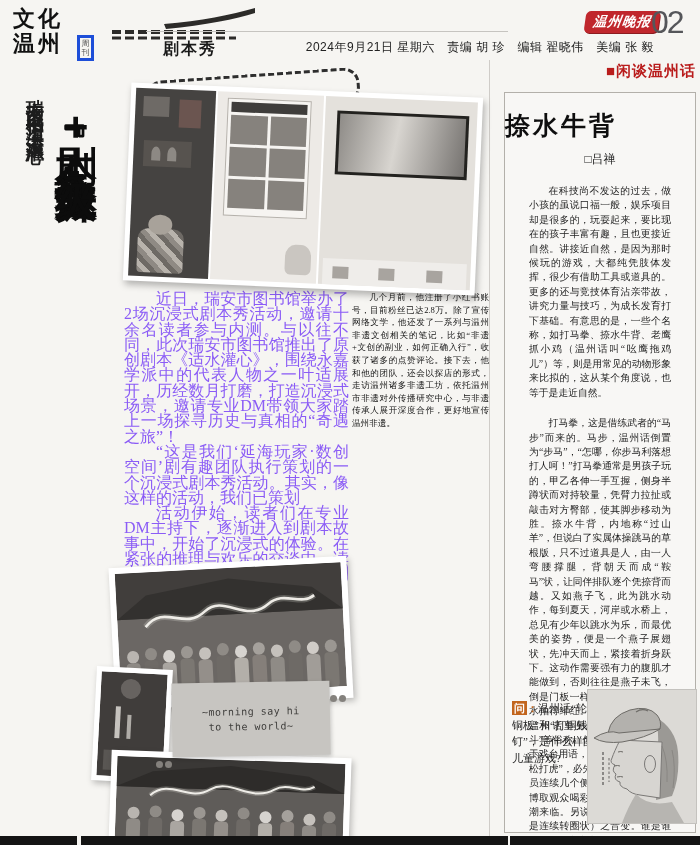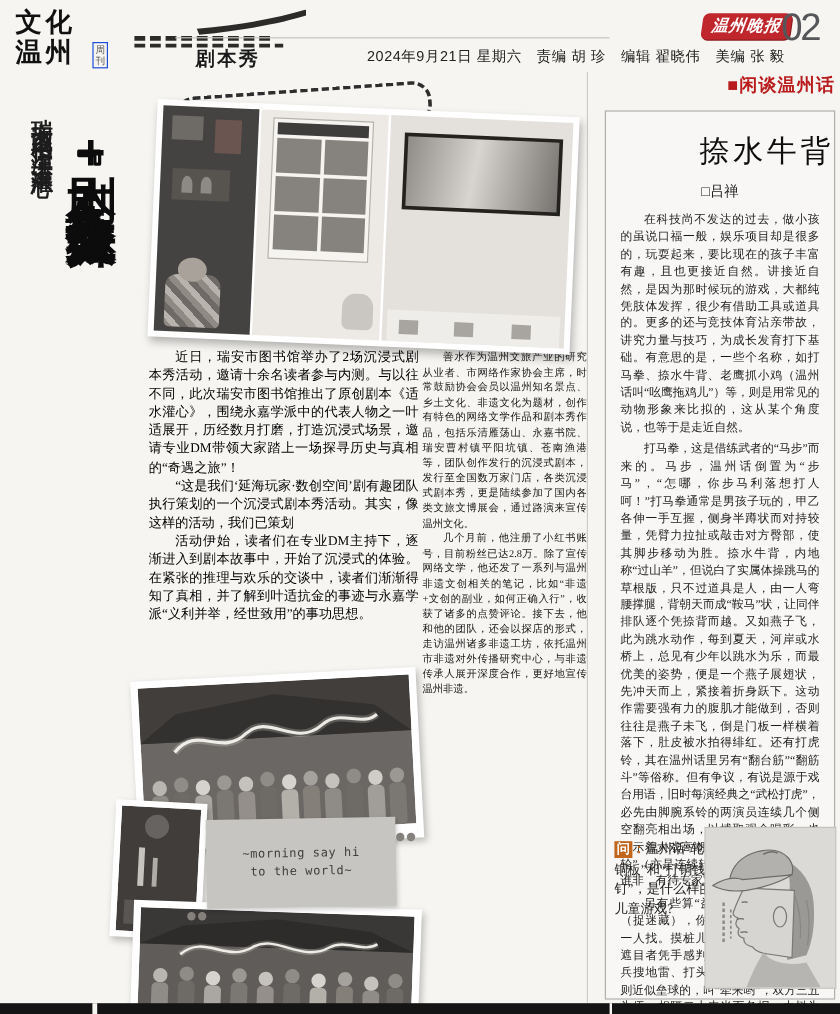--- a/index.html
+++ b/index.html
@@ -5,21 +5,21 @@
   html,body{margin:0;padding:0;}
   body{width:700px;height:845px;position:relative;overflow:hidden;
        background:#f6f5f2;color:#1a1a1a;
        font-family:"Liberation Sans",sans-serif;}
   .abs{position:absolute;}
 
   
   .brand{left:13px;top:6px;font-size:22px;font-weight:900;line-height:25px;
          letter-spacing:3px;color:#111;}
   .brand-sub{left:77px;top:35px;width:11px;font-size:8px;line-height:9px;color:#555;
-             border:1px solid #1d4ed8;text-align:center;word-break:break-all;padding:1px 0;}
+             border:3px solid #1d4ed8;text-align:center;word-break:break-all;padding:1px 0;}
   .roof{left:106px;top:8px;width:152px;height:32px;}
   .head-rule{left:146px;top:31px;width:362px;height:1px;background:#c6c4c0;}
   .section-name{left:147px;top:39px;font-size:16px;font-weight:800;letter-spacing:2px;margin-left:16px;}
   .badge{left:585px;top:11px;width:74px;height:22px;background:#c0272d;border-radius:5px;
          transform:skewX(-8deg);display:flex;align-items:center;justify-content:center;
          color:#fff;font-size:13.5px;font-weight:700;font-style:italic;letter-spacing:1px;
          font-family:"Liberation Serif",serif;box-shadow:1px 1px 0 #8c1b20;}
   .pageno{left:651px;top:4px;font-size:32px;color:#55565a;letter-spacing:-2px;}
   .dateline{right:46px;top:39px;font-size:12px;color:#222;letter-spacing:.5px;}
 
@@ -54,21 +54,21 @@
         border-radius:40% 40% 20% 20%;}
   .pt-right{flex:1;background:#e4e1dc;position:relative;}
   .tv{position:absolute;left:12px;top:14px;width:132px;height:64px;background:#23221f;padding:3px;
       box-sizing:border-box;}
   .tv-screen{width:100%;height:100%;background:linear-gradient(100deg,#8f8c88 0%,#d8d5d0 45%,#767370 100%);}
   .pt-counter{position:absolute;left:4px;right:4px;bottom:0;height:26px;background:#efedea;}
   .pt-counter i{position:absolute;bottom:6px;width:16px;height:12px;background:#a8a49f;display:block;}
 
   
   .col1{left:124px;top:291px;width:225px;font-family:"Liberation Serif",serif;
-        font-size:11px;line-height:15.3px;text-align:justify;color:#000000;}
+        font-size:16px;line-height:15.3px;text-align:justify;color:#8b5cf6;}
   .col1 p,.col2 p{margin:0;text-indent:2em;}
   .col2{left:352px;top:291px;width:137px;font-family:"Liberation Serif",serif;
         font-size:8.6px;line-height:12.6px;text-align:justify;color:#161616;}
 
   
   .polaroid{background:#fff;box-sizing:border-box;box-shadow:2px 3px 6px rgba(0,0,0,.25);}
   .p1{left:112px;top:562px;width:238px;height:142px;padding:6px 6px 12px;transform:rotate(-3deg);}
   .p2{left:94px;top:668px;width:76px;height:114px;padding:5px;transform:rotate(3deg);}
   .p3{left:110px;top:754px;width:240px;height:96px;padding:6px;transform:rotate(2deg);z-index:2;}
   .nightphoto{width:100%;height:100%;display:block;}
@@ -81,26 +81,26 @@
   .heart-decor i{display:inline-block;width:7px;height:7px;border-radius:50%;background:#84817d;margin-right:2px;}
   .hd1{left:330px;top:688px;}
   .hd2{left:156px;top:754px;}
 
   
   .divider{left:489px;top:60px;width:1px;height:776px;background:#cfccc8;}
   .sec-label{left:496px;top:62px;width:200px;text-align:right;color:#b91c1c;
              font-weight:800;font-size:15px;letter-spacing:1px;}
   .side-box{left:504px;top:92px;width:192px;height:741px;border:1px solid #b3b0aa;
             box-sizing:border-box;background:rgba(255,255,255,.25);}
-  .side-title{text-align:right;margin-top:16px;font-size:25px;font-weight:400;
+  .side-title{text-align:left;margin-top:16px;font-size:25px;font-weight:700;
               letter-spacing:3px;font-family:"Liberation Serif",serif;color:#0e0e0e;}
   .side-author{text-align:center;margin-top:9px;font-size:12px;color:#222;}
   .side-body{margin:9px 8px 0;font-size:9.8px;line-height:14.4px;text-align:justify;
              font-family:"Liberation Serif",serif;color:#1c1c1c;}
-  .side-body p{margin:4px;text-indent:2em;}
+  .side-body p{margin:16px;text-indent:2em;}
   .qa{left:512px;top:700px;width:84px;font-family:"Liberation Serif",serif;
       font-size:11px;line-height:16.5px;color:#15151 5;}
   .q-badge{display:inline-block;background:#c2651d;color:#fff;font-weight:700;
            padding:0 2px;font-size:11px;line-height:14px;}
   .q-colon{color:#c2651d;font-weight:700;}
   .sketch{left:588px;top:690px;width:108px;height:133px;background:#dcdad6;
           box-shadow:0 0 0 1px #c4c2be;}
 
   
   .bottom-bar{left:0;top:836px;width:700px;height:9px;background:#141414;z-index:5;}
@@ -167,21 +167,20 @@
   </div>
 </div>
 
 <div class="abs col1">
   <p>近日，瑞安市图书馆举办了2场沉浸式剧本秀活动，邀请十余名读者参与内测。与以往不同，此次瑞安市图书馆推出了原创剧本《适水灌心》，围绕永嘉学派中的代表人物之一叶适展开，历经数月打磨，打造沉浸式场景，邀请专业DM带领大家踏上一场探寻历史与真相的“奇遇之旅”！</p>
   <p>“这是我们‘延海玩家·数创空间’剧有趣团队执行策划的一个沉浸式剧本秀活动。其实，像这样的活动，我们已策划</p>
   <p>活动伊始，读者们在专业DM主持下，逐渐进入到剧本故事中，开始了沉浸式的体验。在紧张的推理与欢乐的交谈中，读者们渐渐得知了真相，并了解到叶适抗金的事迹与永嘉学派“义利并举，经世致用”的事功思想。</p>
 </div>
 
 <div class="abs col2">
-  <p>善水作为温州文旅产业的研究从业者、市网络作家协会主席，时常鼓励协会会员以温州知名景点、乡土文化、非遗文化为题材，创作有特色的网络文学作品和剧本秀作品，包括乐清雁荡山、永嘉书院、瑞安曹村镇平阳坑镇、苍南渔港等，团队创作发行的沉浸式剧本，发行至全国数万家门店，各类沉浸式剧本秀，更是陆续参加了国内各类文旅文博展会，通过路演来宣传温州文化。</p>
   <p>几个月前，他注册了小红书账号，目前粉丝已达2.8万。除了宣传网络文学，他还发了一系列与温州非遗文创相关的笔记，比如“非遗+文创的副业，如何正确入行”，收获了诸多的点赞评论。接下去，他和他的团队，还会以探店的形式，走访温州诸多非遗工坊，依托温州市非遗对外传播研究中心，与非遗传承人展开深度合作，更好地宣传温州非遗。</p>
 
 </div>
 
 <div class="abs polaroid p1">
   <svg class="nightphoto" viewBox="0 0 226 118" preserveAspectRatio="none">
     <rect width="226" height="118" fill="#6b6764"></rect>
     <rect width="226" height="44" fill="#413e3c"></rect>
     <path d="M0 44 L30 22 L113 10 L196 22 L226 44 Z" fill="#33312f"></path>
     <path d="M28 52 C48 30 66 58 88 40 C108 24 128 54 152 36 C168 24 184 40 198 30" stroke="#f2f0ea" stroke-width="6" fill="none" opacity=".22"></path>

